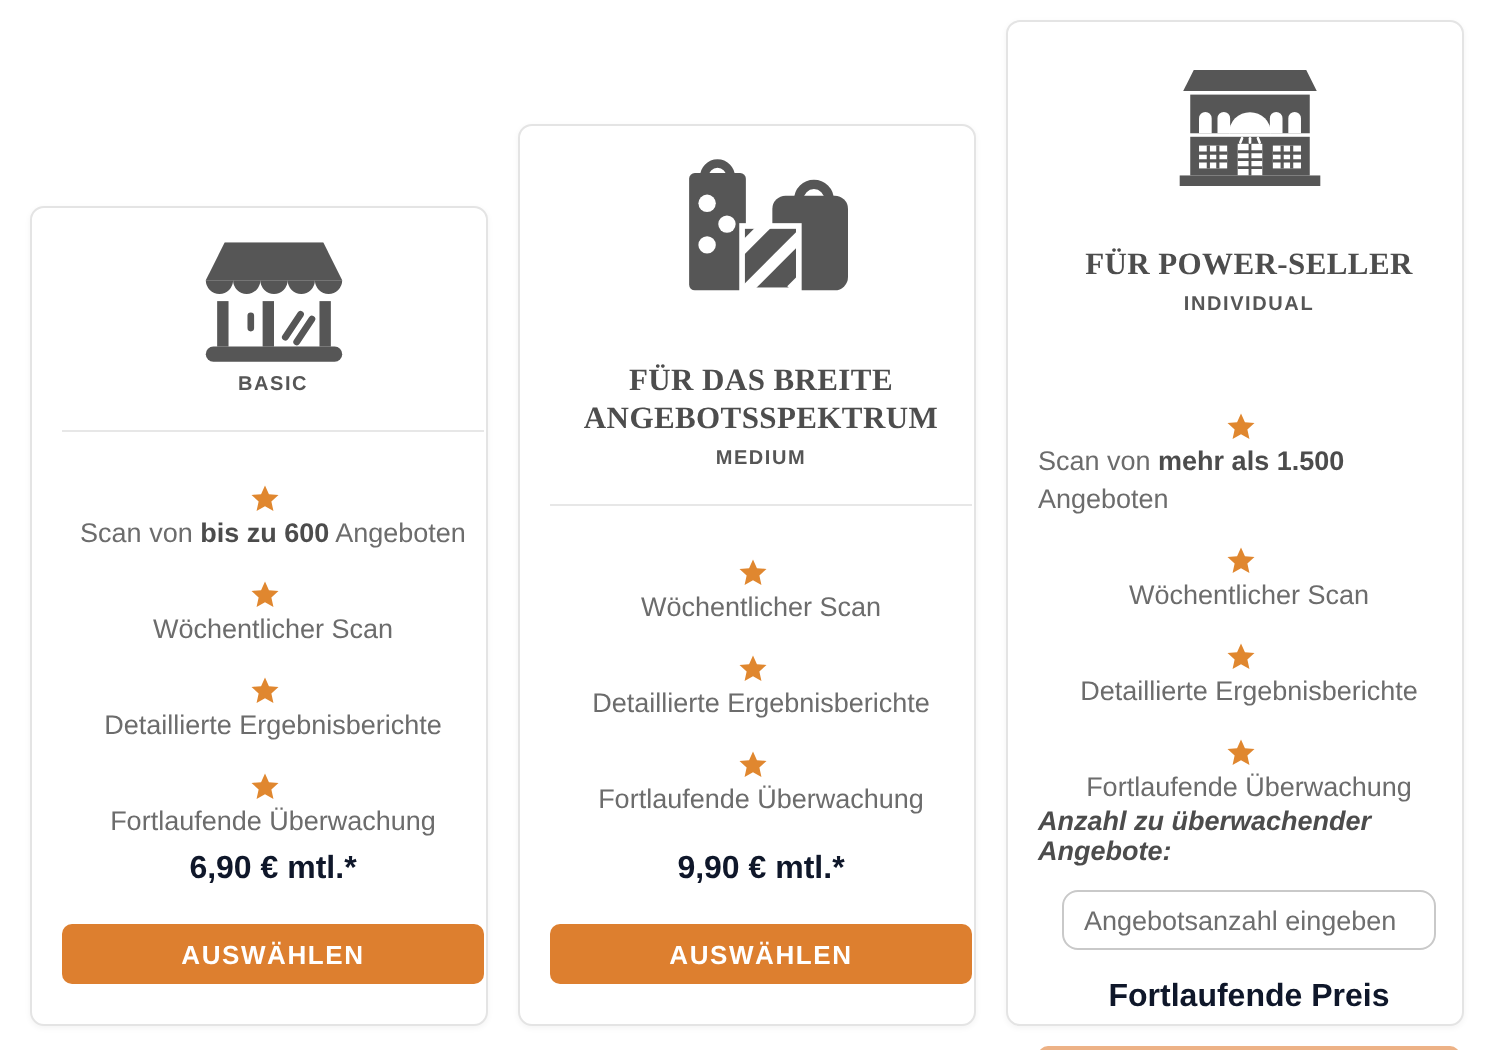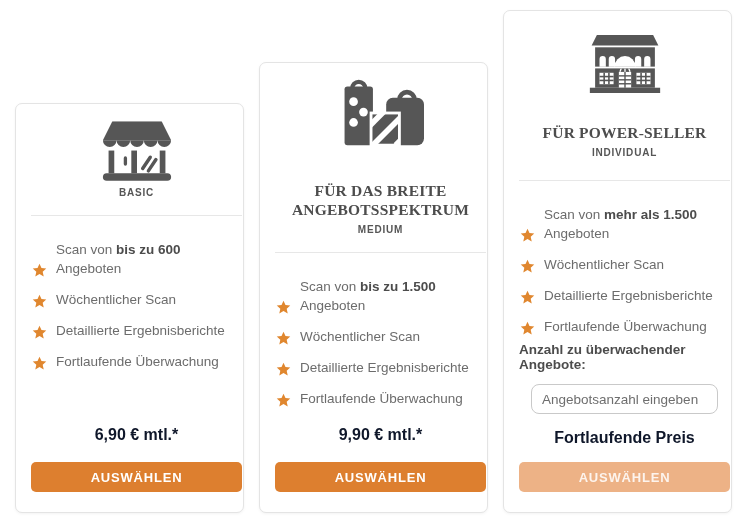--- a/index.html
+++ b/index.html
@@ -47,32 +47,32 @@
   .card-tier{
     margin-top:5px;font-size:10px;font-weight:bold;
     letter-spacing:0.8px;color:#565656;text-align:center;
   }
   .divider{width:100%;height:1px;background:#e7e7e7;border:none;}
   .card-basic .divider{margin-top:17px;}
   .card-medium .divider{margin-top:17px;}
   .card-individual .divider{margin-top:22px;}
 
   .features{width:100%;margin-top:24px;list-style:none;}
-  .feature{display:flex;align-items:flex-end;margin-bottom:12px;}
+  .feature{display:flex;align-items:center;margin-bottom:12px;flex-direction:column;}
   .feature:last-child{margin-bottom:0;}
   .star{flex:0 0 15px;width:15px;height:15px;margin:2px 9px 0 1px;}
   .ftext{font-size:13.5px;line-height:19px;color:#6c6c6c;}
   .ftext b{color:#4c4c4c;}
 
   .bottom{width:100%;margin-top:auto;display:flex;flex-direction:column;align-items:center;}
   .price{font-size:16px;font-weight:bold;color:#0f172a;text-align:center;}
   .card-basic .price,.card-medium .price{margin-bottom:18px;}
 
   .qty-label{
-    width:100%;font-size:13.5px;font-weight:bold;color:#4c4c4c;text-align:left;
+    width:100%;font-size:13.5px;font-weight:bold;color:#4c4c4c;text-align:left;font-style:italic;
   }
   .qty-input{
     width:calc(100% - 24px);height:30px;margin-top:12px;
     border:1px solid #c9c9c9;border-radius:8px;
     font-family:"Liberation Sans",sans-serif;font-size:13.5px;color:#555;
     padding:0 10px;outline:none;background:#fff;
   }
   .qty-input::placeholder{color:#6e6e6e;opacity:1;}
   .card-individual .price{margin-top:15px;margin-bottom:15px;}
 
@@ -213,26 +213,20 @@
         </svg>
     </div>
     <h2 class="card-title">FÜR DAS BREITE ANGEBOTSSPEKTRUM</h2>
     <div class="card-tier">MEDIUM</div>
     <hr class="divider">
     <ul class="features">
       <li class="feature">
         <svg class="star" fill="var(--star)" viewBox="0 0 16 16">
             <use href="#sym-star"></use>
           </svg>
-        <span class="ftext"><span>Scan von </span><b>bis zu 1.500</b><span> Angeboten</span></span>
-      </li>
-      <li class="feature">
-        <svg class="star" fill="var(--star)" viewBox="0 0 16 16">
-            <use href="#sym-star"></use>
-          </svg>
         <span class="ftext"><span>Wöchentlicher Scan</span><b></b><span></span></span>
       </li>
       <li class="feature">
         <svg class="star" fill="var(--star)" viewBox="0 0 16 16">
             <use href="#sym-star"></use>
           </svg>
         <span class="ftext"><span>Detaillierte Ergebnisberichte</span><b></b><span></span></span>
       </li>
       <li class="feature">
         <svg class="star" fill="var(--star)" viewBox="0 0 16 16">

